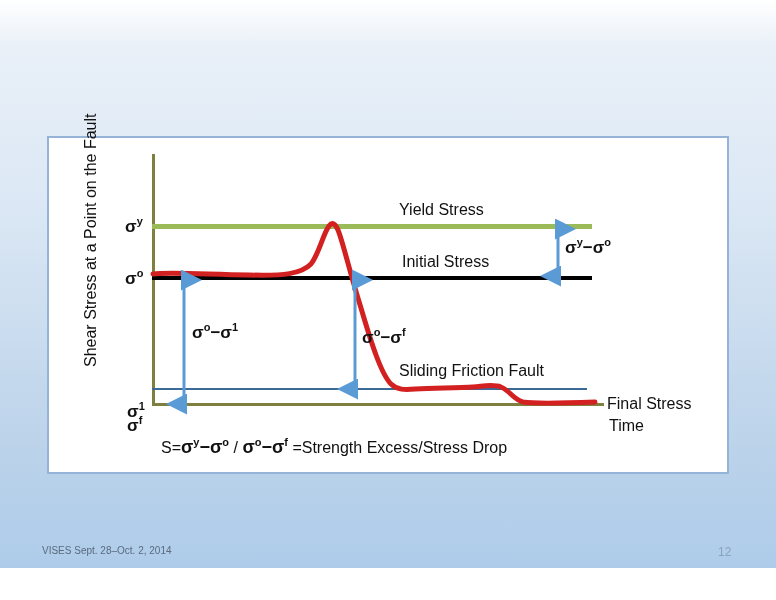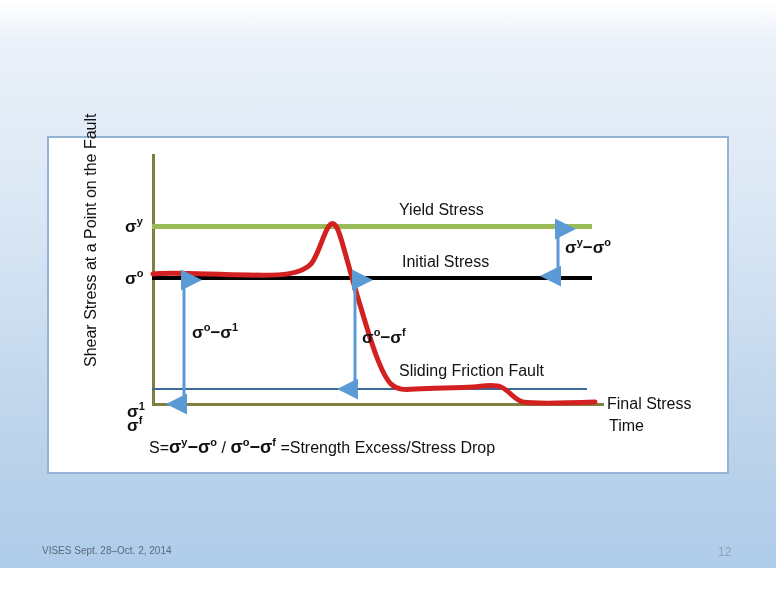--- a/index.html
+++ b/index.html
@@ -45,21 +45,21 @@
   #lbl-yield{left:350px;top:63px;font-size:16px;}
   #lbl-initial{left:353px;top:115px;font-size:16px;}
   #lbl-sliding{left:350px;top:224px;font-size:16px;}
   #lbl-final{left:558px;top:257px;font-size:16px;}
   #lbl-time{left:535px;top:279px;font-size:16px;margin-left:25px;}
 
   #ann-yo{left:516px;top:98px;font-size:17px;font-weight:bold;}
   #ann-of{left:313px;top:188px;font-size:17px;font-weight:bold;}
   #ann-o1{left:143px;top:183px;font-size:17px;font-weight:bold;}
 
-  #formula{position:absolute;left:100px;top:298px;font-size:16px;color:#111;white-space:nowrap;}
+  #formula{position:absolute;left:112px;top:298px;font-size:16px;color:#111;white-space:nowrap;}
   #formula .b{font-weight:bold;font-size:18px;}
 
   
   #footer-left{position:absolute;left:42px;top:545px;font-size:10px;color:#5b6a7d;}
   #footer-right{position:absolute;left:718px;top:545px;font-size:12px;color:#8ba2bd;}
 </style>
 </head>
 <body>
 
 <div id="slide">

